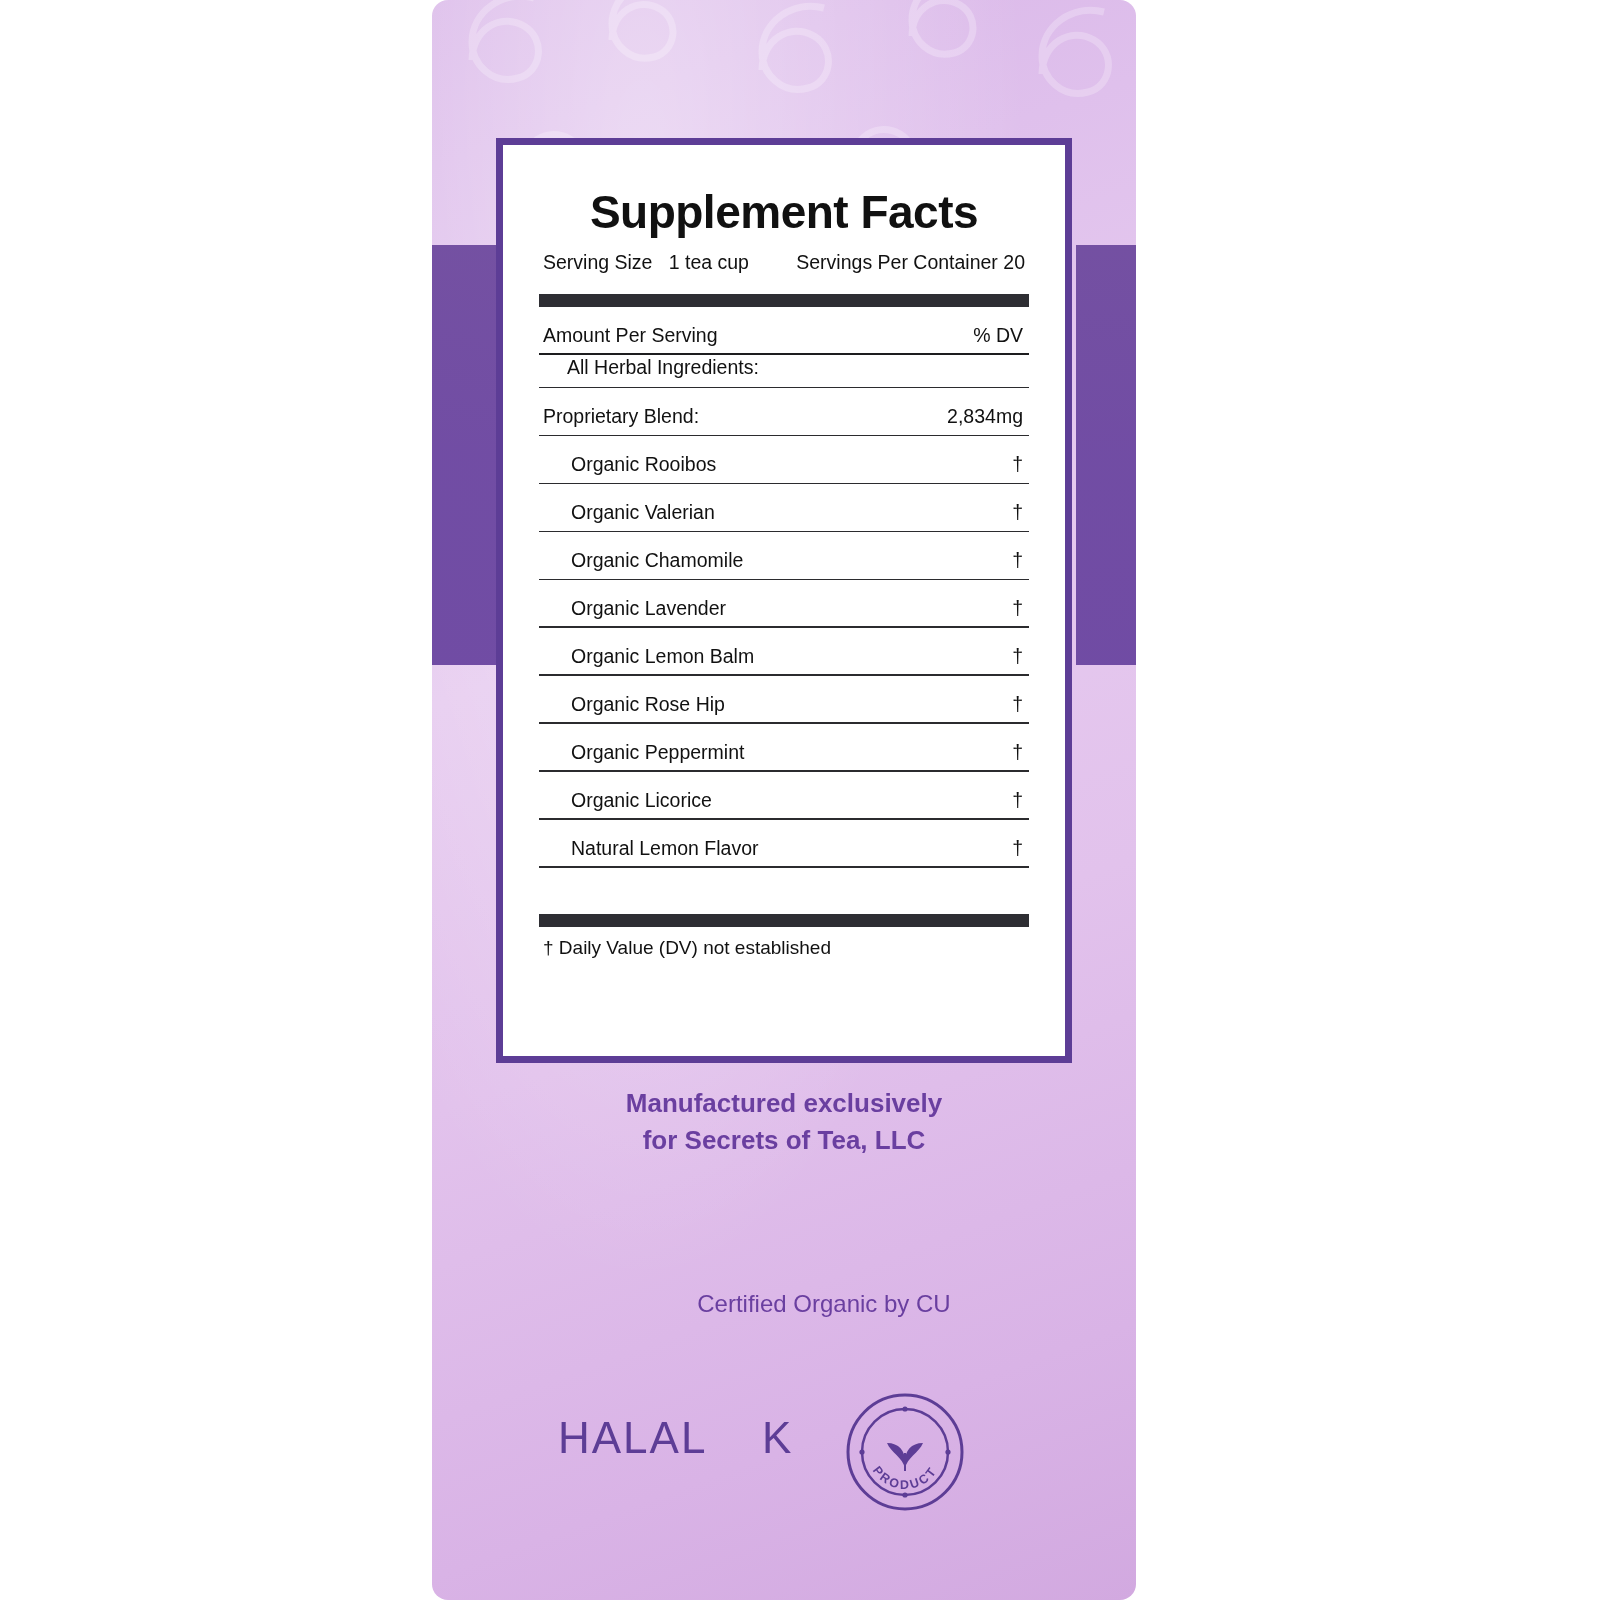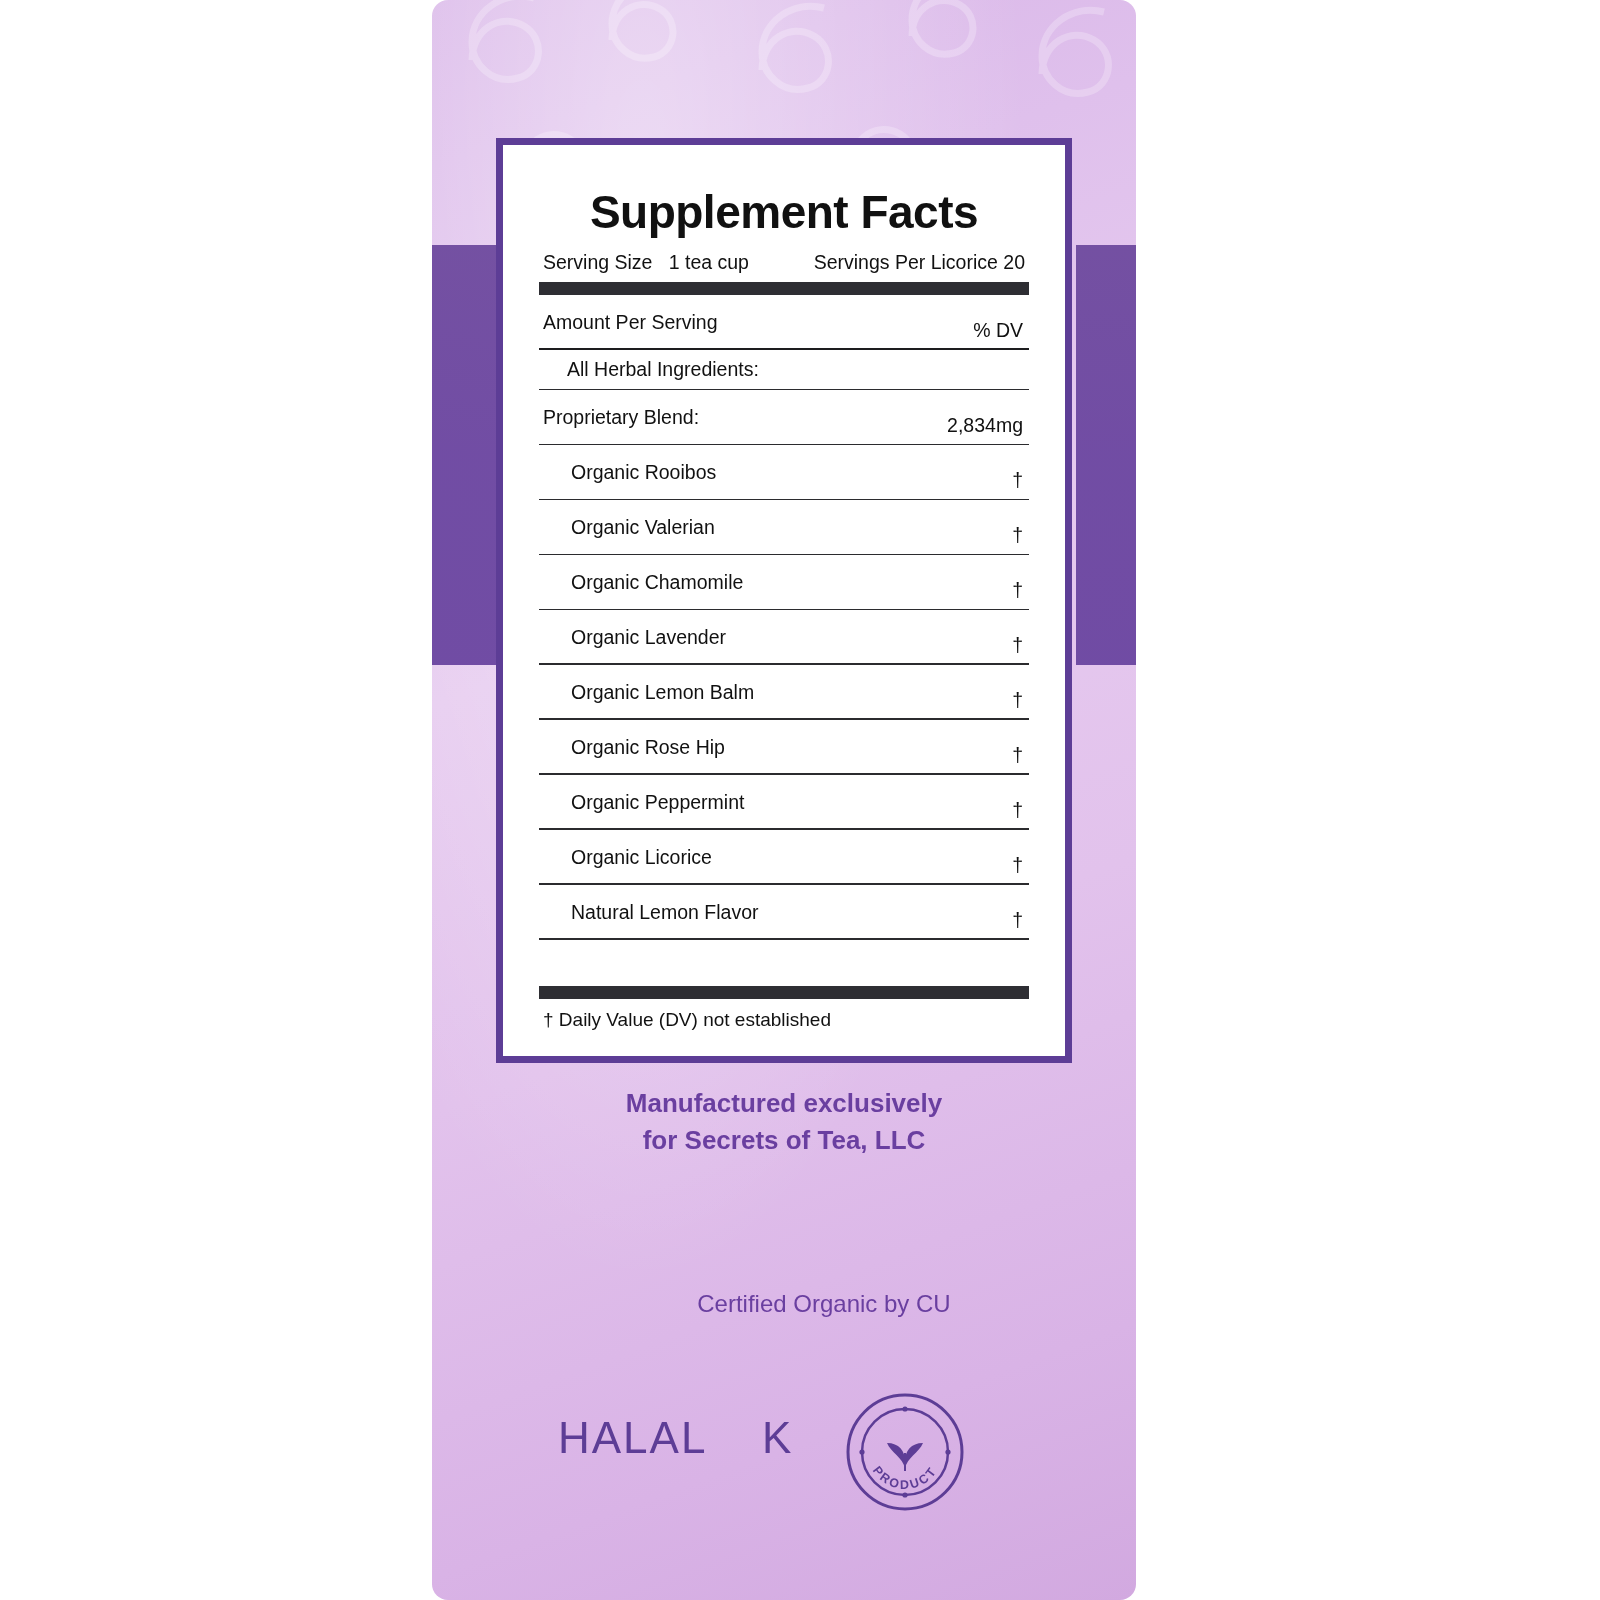--- a/index.html
+++ b/index.html
@@ -92,45 +92,45 @@
     margin: 14px 0 16px 0;
   }
 
   .sf-servings {
     display: flex;
     justify-content: space-between;
     align-items: baseline;
     font-size: 19.5px;
     color: #111;
     padding: 0 2px 0 4px;
-    margin-bottom: 8px;
+    margin-bottom: 20px;
   }
   .sf-servings .right { padding-right: 2px; }
 
   .rule-thick {
     height: 13px;
     background: #2e2e33;
     margin: 0 0 0 0;
   }
   .rule-thin {
     height: 2px;
     background: #1d1d1f;
   }
   .rule-hair {
     height: 1.5px;
     background: #2b2b2e;
   }
 
   .row {
     display: flex;
     justify-content: space-between;
-    align-items: center;
+    align-items: flex-end;
     font-size: 19.5px;
     color: #111;
-    padding: 8px 2px 7px 4px;
+    padding: 1px 2px 7px 4px;
     line-height: 1.15;
   }
   .row.indent .label { padding-left: 28px; }
   .row .dv { padding-right: 4px; margin-top: 16px; }
   .row.nodv { padding-bottom: 8px; margin-left: 24px; }
 
   .sf-spacer {
     height: 46px;
   }
   .rule-thick-bottom {
@@ -233,21 +233,21 @@
 
         <div class="sf-title">Supplement Facts</div>
 
         <div class="sf-servings">
           <div class="left">
             <span>Serving Size</span>
             <span>&nbsp;</span>
             <span>1 tea cup</span>
           </div>
           <div class="right">
-            <span>Servings Per Licorice</span>
+            <span>Servings Per Container</span>
             <span>20</span>
           </div>
         </div>
 
         <div class="rule-thick"></div>
 
         <div class="row">
           <span class="label">Amount Per Serving</span>
           <span class="dv">% DV</span>
         </div>

